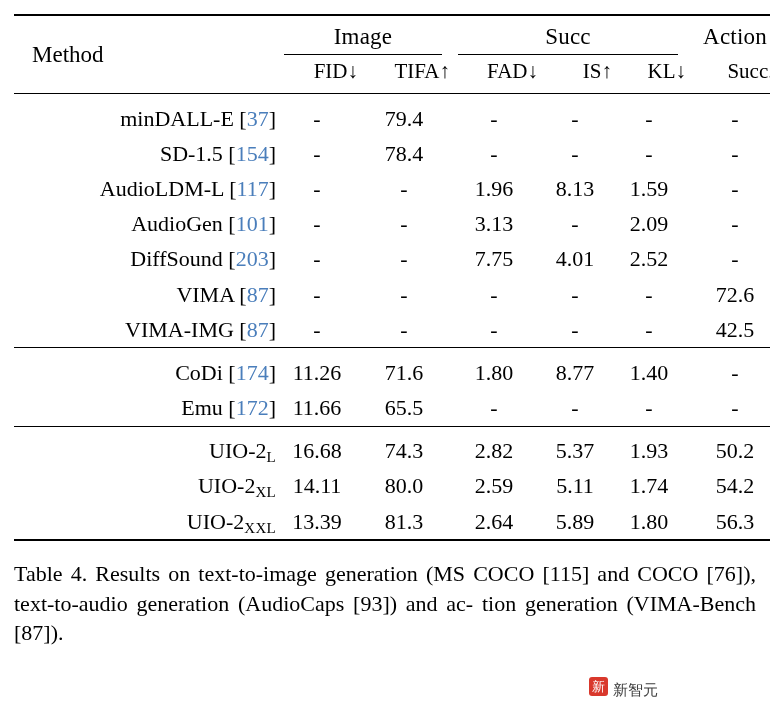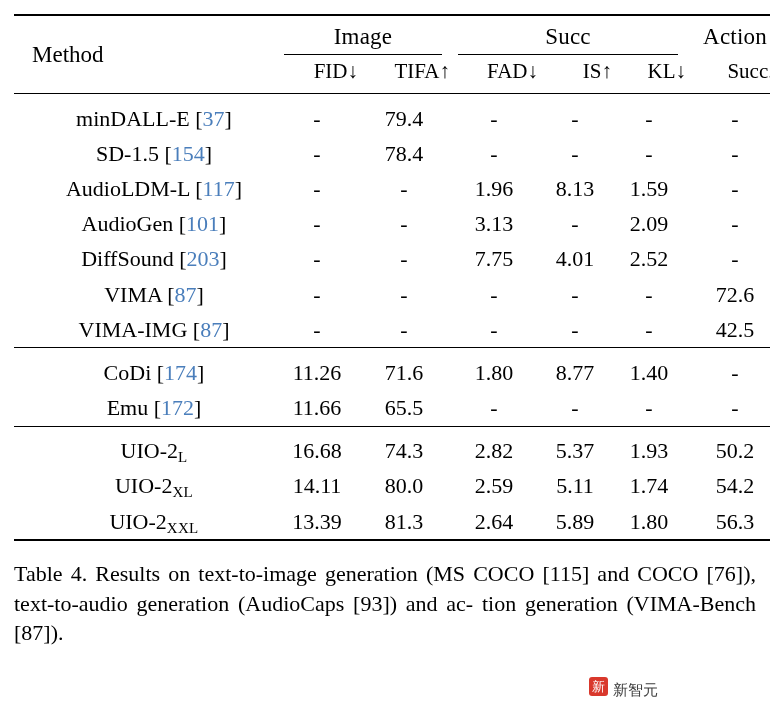--- a/index.html
+++ b/index.html
@@ -68,21 +68,21 @@
     padding: 4px 0 9px 0 !important;
     white-space: nowrap;
   }
   td.cell {
     text-align: center;
     font-size: 22px;
     padding: 4.6px 0 !important;
     white-space: nowrap;
   }
   td.method {
-    text-align: center;
+    text-align: right;
     font-size: 22px;
     padding: 4.6px 0 4.6px 18px !important;
     white-space: nowrap;
   }
   .cite {
     color: #4a7ebb;
   }
   .sub {
     font-size: 15px;
     vertical-align: baseline;

